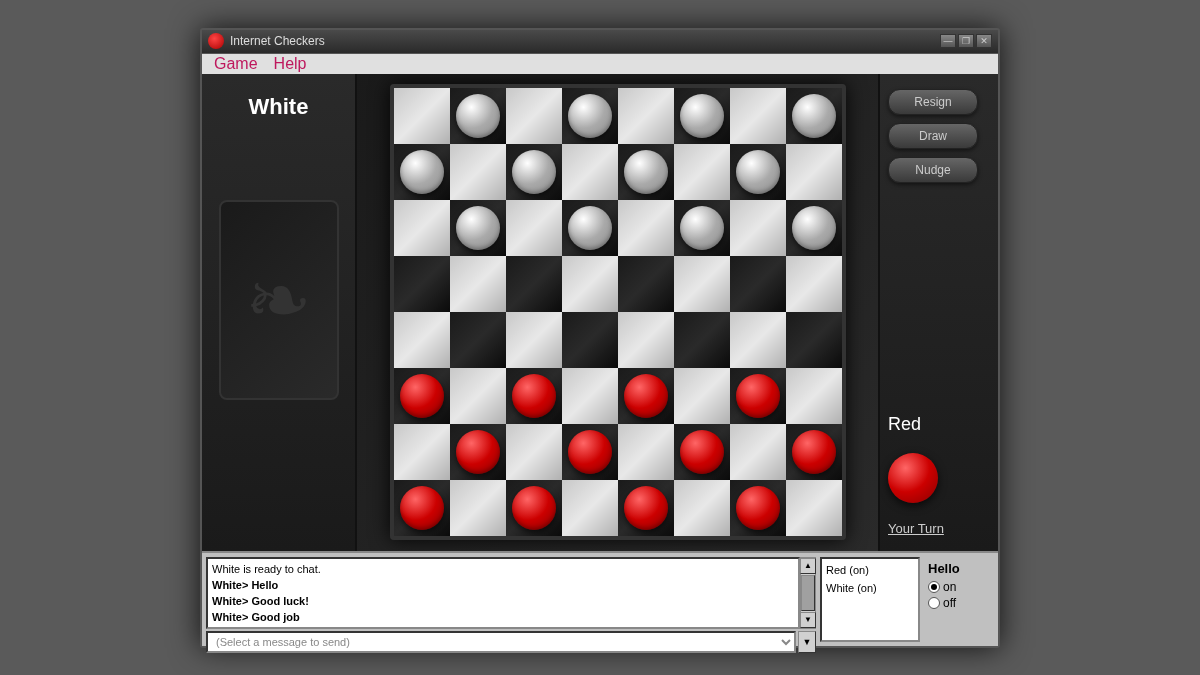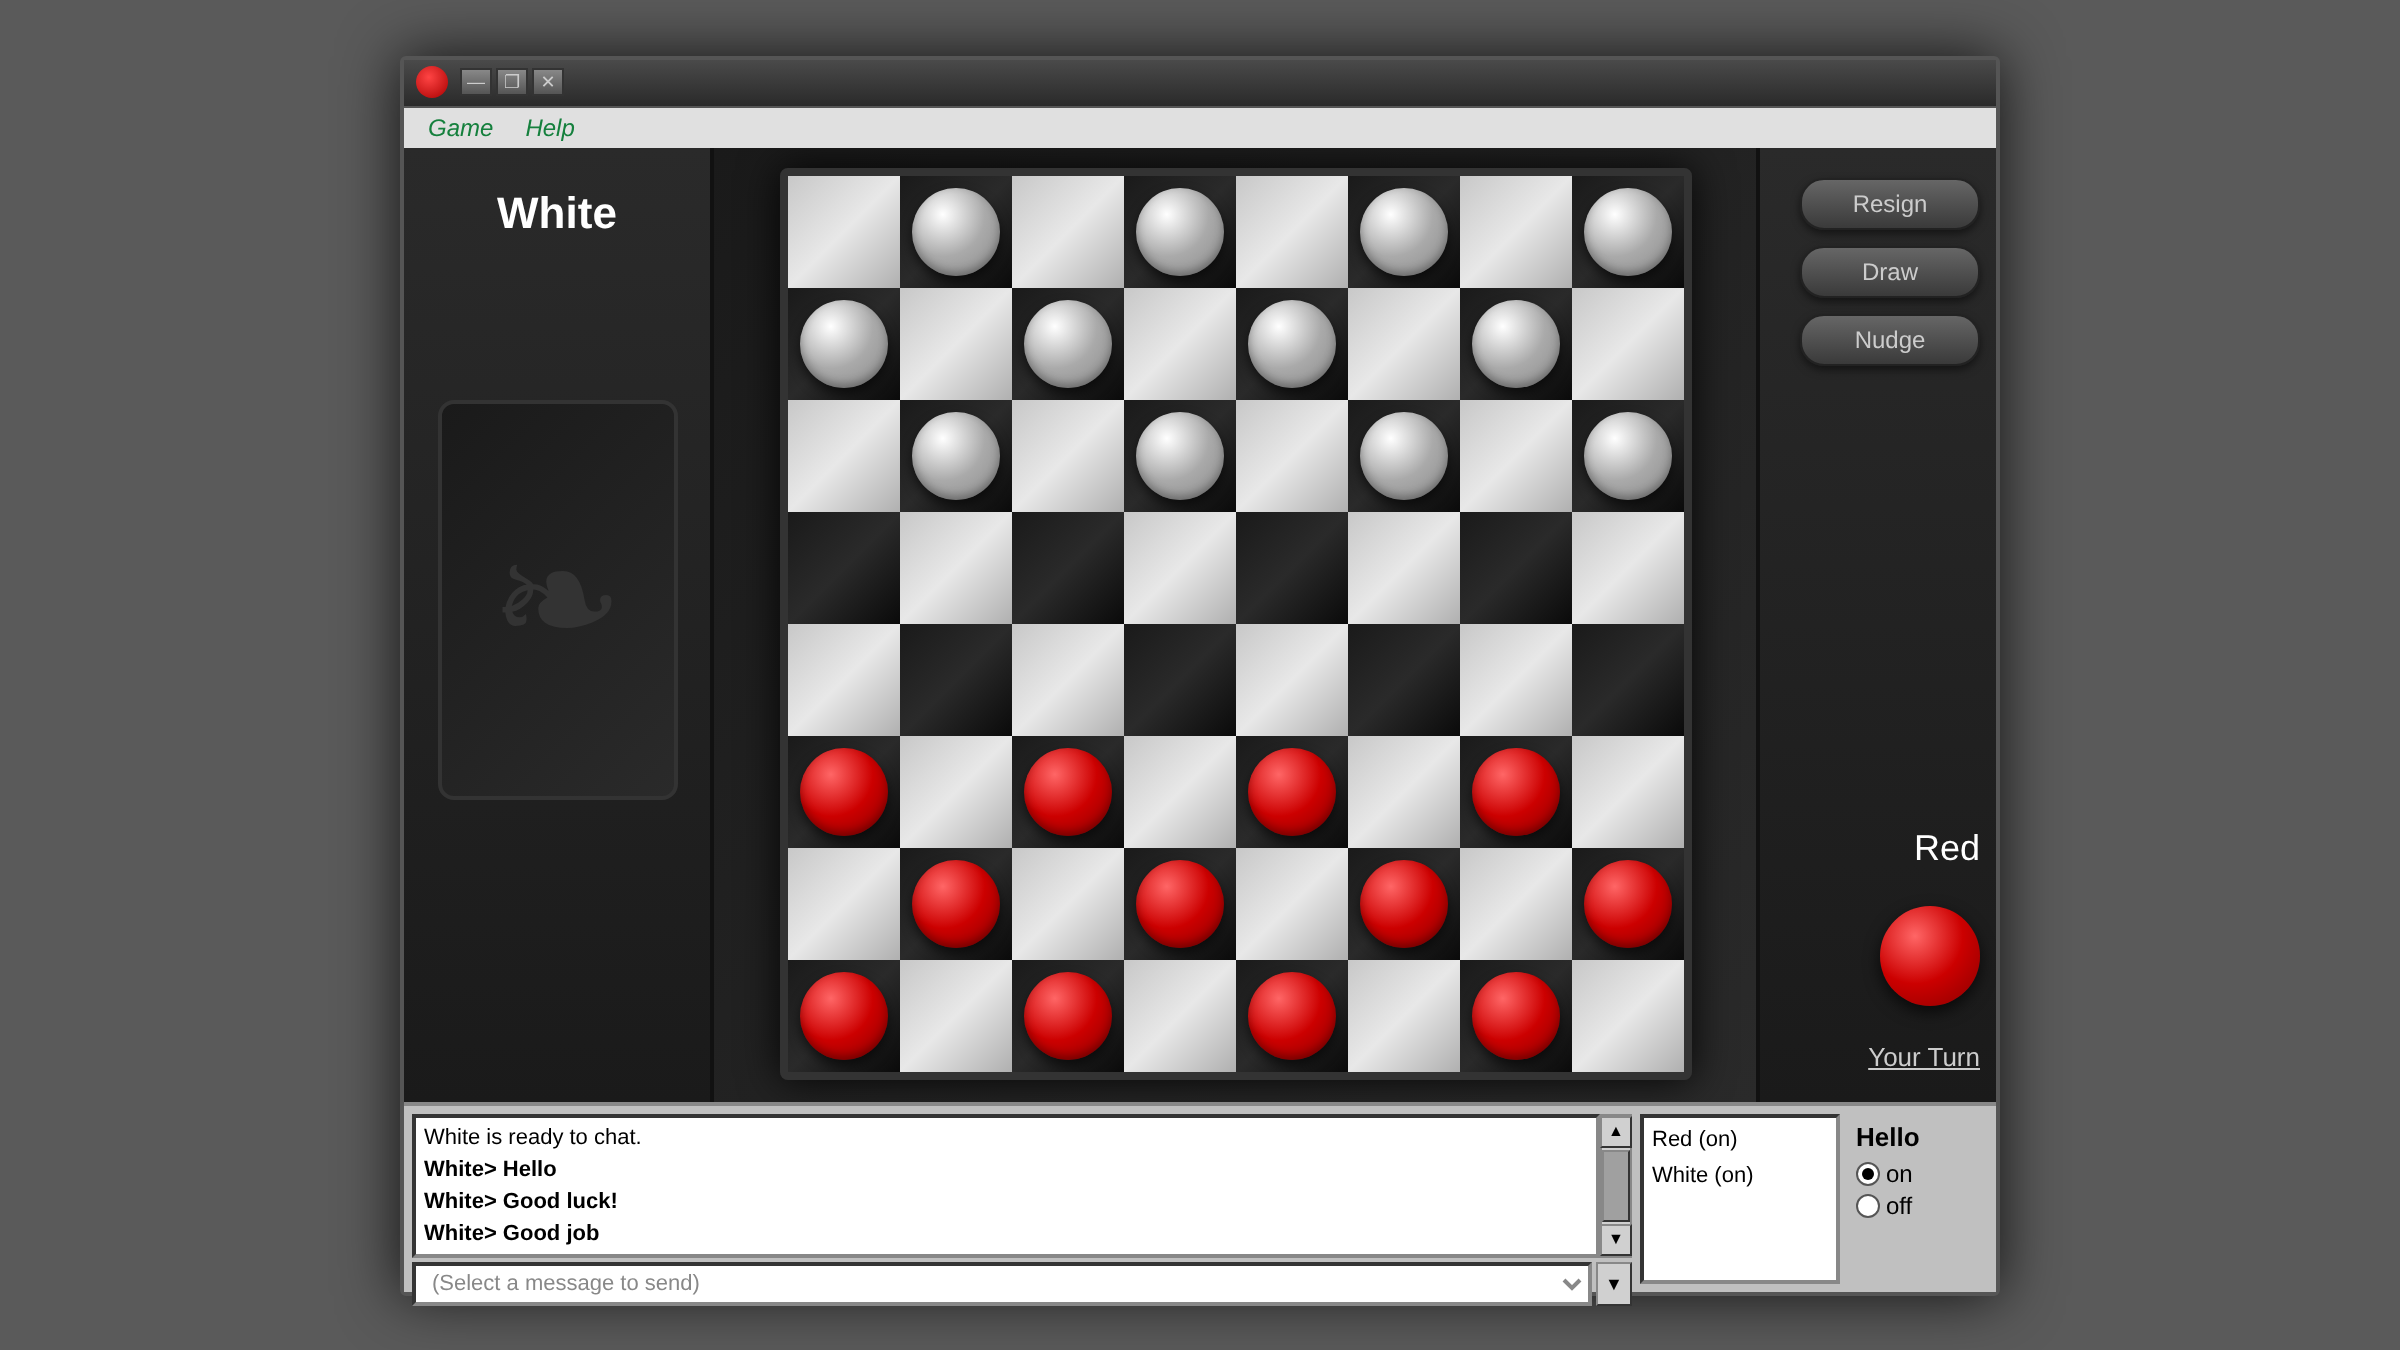--- a/index.html
+++ b/index.html
@@ -68,25 +68,24 @@
     
     .menu-bar {
       background: #e0e0e0;
       height: 20px;
       display: flex;
       align-items: center;
       padding: 0 4px;
       flex-shrink: 0;
     }
     .menu-item {
-      font-size: 12px;
-      color: #15803d;
+      font-size: 16px;
+      color: #be185d;
       padding: 0 8px;
       cursor: pointer;
-      font-style: italic;
     }
 
     
     .main-content {
       display: flex;
       flex: 1;
       background: #1a1a1a;
       overflow: hidden;
     }
 
@@ -179,21 +178,21 @@
       background: radial-gradient(circle at 35% 30%, #ff6666, #cc0000, #880000);
       box-shadow: 0 3px 6px rgba(0,0,0,0.6), inset 0 -2px 4px rgba(0,0,0,0.3);
     }
 
     
     .right-panel {
       width: 120px;
       background: linear-gradient(to bottom, #2a2a2a, #1a1a1a);
       display: flex;
       flex-direction: column;
-      align-items: flex-end;
+      align-items: flex-start;
       padding: 15px 8px;
       flex-shrink: 0;
       border-left: 2px solid #111;
       gap: 8px;
     }
 
     .action-btn {
       width: 90px;
       height: 26px;
       background: linear-gradient(to bottom, #666, #3a3a3a);
@@ -366,20 +365,21 @@
       border-radius: 50%;
     }
   </style>
 </head>
 <body>
 
 <div class="window">
 
   <div class="title-bar">
     <div class="title-bar-icon"></div>
+    <span class="title-bar-text">Internet Checkers</span>
     <div class="title-bar-buttons">
       <div class="title-btn">—</div>
       <div class="title-btn">❐</div>
       <div class="title-btn">✕</div>
     </div>
   </div>
 
   <div class="menu-bar">
     <span class="menu-item">Game</span>
     <span class="menu-item">Help</span>

